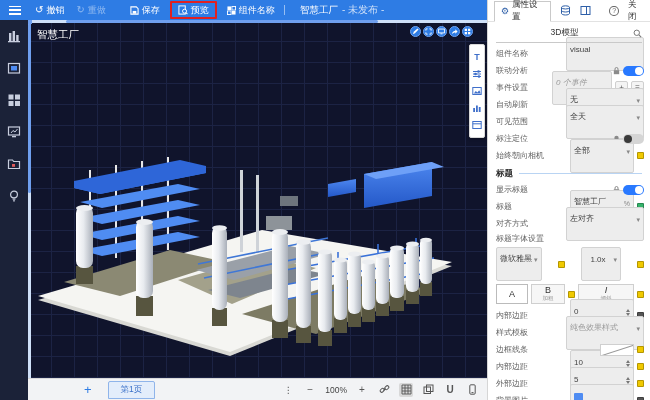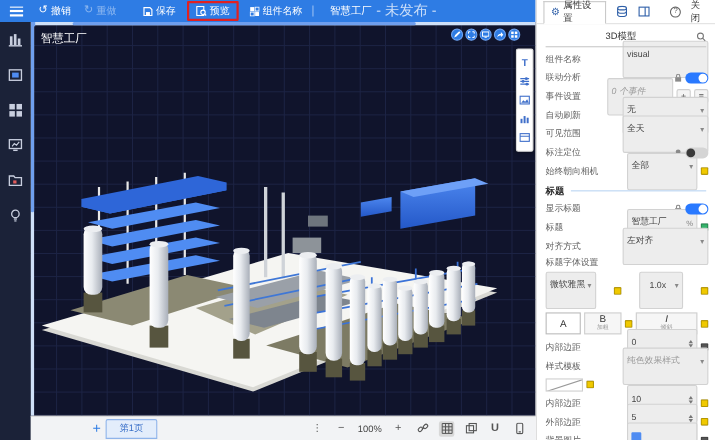--- a/index.html
+++ b/index.html
@@ -9,21 +9,21 @@
 
   
   .topbar{position:absolute;left:0;top:0;width:487px;height:20px;background:#2e7ce4;display:flex;align-items:center;color:#fff;font-size:9px;}
   .tb-item{display:flex;align-items:center;gap:3px;padding:0 6px;height:20px;cursor:pointer;white-space:nowrap;}
   .tb-item.disabled{opacity:.45;}
   .tb-item .g{font-size:10px;line-height:1;}
   .tb-preview{border:2px solid #e02121;border-radius:1px;padding:0 6px;height:18px;margin:0 4px;}
   .tb-divider{width:1px;height:10px;background:rgba(255,255,255,.5);margin:0 3px;}
   .tb-title{position:absolute;left:300px;top:0;height:20px;display:flex;align-items:center;gap:4px;}
   .tb-title .main{font-size:9.5px;}
-  .tb-title .sub{font-size:13px;opacity:.75;}
+  .tb-title .sub{font-size:10px;opacity:.75;}
   .hamburger{width:12px;height:9px;margin:0 8px 0 9px;display:flex;flex-direction:column;justify-content:space-between;cursor:pointer;}
   .hamburger i{display:block;height:1.5px;background:#fff;}
 
   
   .sidebar{position:absolute;left:0;top:20px;width:28px;height:380px;background:#1b2238;display:flex;flex-direction:column;align-items:center;padding-top:8px;gap:17px;z-index:3;}
   .sb-icon{width:15px;height:15px;display:flex;align-items:center;justify-content:center;cursor:pointer;}
 
   
   .canvas{position:absolute;left:28px;top:20px;width:459px;height:358px;background-color:#10142c;
     background-image:linear-gradient(#1c2344 1px,transparent 1px),linear-gradient(90deg,#1c2344 1px,transparent 1px);
@@ -36,21 +36,21 @@
   .scene-title{position:absolute;left:9px;top:8px;color:#fff;font-size:10.5px;z-index:4;}
   .float-btns{position:absolute;right:14px;top:6px;display:flex;gap:2px;z-index:6;}
   .fbtn{width:11px;height:11px;border-radius:50%;background:#2e7ce4;border:1px solid #6fa3f0;display:flex;align-items:center;justify-content:center;cursor:pointer;}
   .toolpanel{position:absolute;right:2px;top:24px;width:16px;height:94px;background:#fff;border:1px solid #d9d9d9;border-radius:2px;display:flex;flex-direction:column;align-items:center;justify-content:space-around;padding:3px 0;z-index:6;box-shadow:0 1px 3px rgba(0,0,0,.3);}
   .tp-icon{width:11px;height:11px;display:flex;align-items:center;justify-content:center;color:#3f6fca;font-size:9px;cursor:pointer;}
   .scene-svg{position:absolute;left:0;top:0;z-index:2;}
 
   
   .bottombar{position:absolute;left:28px;top:378px;width:459px;height:22px;background:#f2f3f5;border-top:1px solid #d9d9d9;display:flex;align-items:center;font-size:9px;color:#555;z-index:4;}
   .bb-add{color:#2e7ce4;font-size:13px;margin-left:56px;cursor:pointer;line-height:1;}
-  .bb-tab{margin-left:4px;background:#e3edfb;border:1px solid #8fb4ea;color:#3a70c8;font-size:8.5px;padding:2px 12px;border-radius:2px 2px 0 0;cursor:pointer;}
+  .bb-tab{margin-left:16px;background:#e3edfb;border:1px solid #8fb4ea;color:#3a70c8;font-size:8.5px;padding:2px 12px;border-radius:2px 2px 0 0;cursor:pointer;}
   .bb-right{margin-left:auto;display:flex;align-items:center;gap:8px;padding-right:8px;}
   .bb-ic{display:flex;align-items:center;justify-content:center;width:14px;height:14px;cursor:pointer;color:#555;font-size:10px;border-radius:2px;}
   .bb-ic.active{background:#d8d8d8;}
   .bb-zoom{font-size:8.5px;color:#444;}
 
   
   .rpanel{position:absolute;left:487px;top:0;width:163px;height:400px;background:#fff;border-left:1px solid #d6d6d6;overflow:hidden;}
   .rtabs{height:22px;border-bottom:1px solid #e2e2e2;display:flex;align-items:center;padding:0 6px;gap:9px;}
   .rtab-active{display:flex;align-items:center;gap:3px;border:1px solid #c9c9c9;border-bottom:1px solid #fff;height:21px;margin-bottom:-1px;padding:0 6px;font-size:8.5px;color:#333;background:#fff;cursor:pointer;}
   .rtab-ic{width:12px;height:12px;display:flex;align-items:center;justify-content:center;color:#2e5fa8;cursor:pointer;}
@@ -637,20 +637,21 @@
       <span class="lbl">样式模板</span>
       <div class="ctrl">
           <div class="fld w78">
             <span class="v ph">纯色效果样式</span>
             <span class="chev">▾</span>
           </div>
         </div>
     </div>
 
     <div class="prow">
+      <span class="lbl">边框线条</span>
       <div class="ctrl">
         <div class="lineprev">
             <i></i>
           </div>
         <div class="swatch sw-yellow"></div>
       </div>
     </div>
 
     <div class="prow">
       <span class="lbl">内部边距</span>

